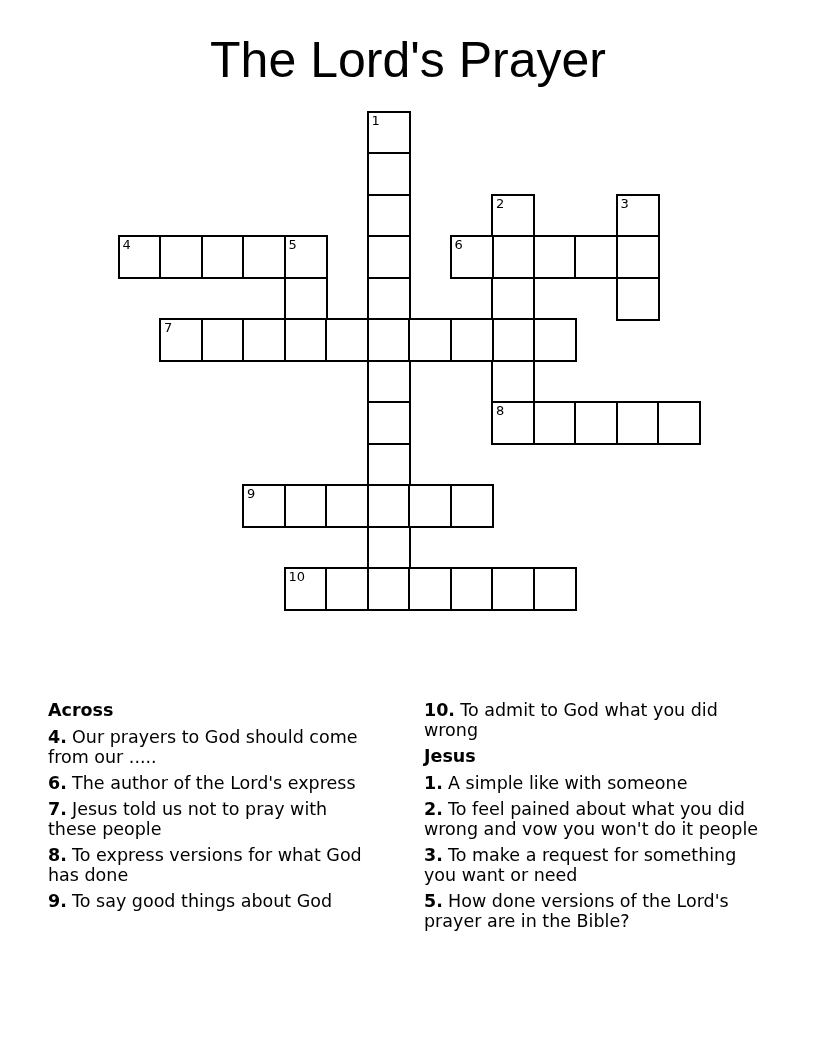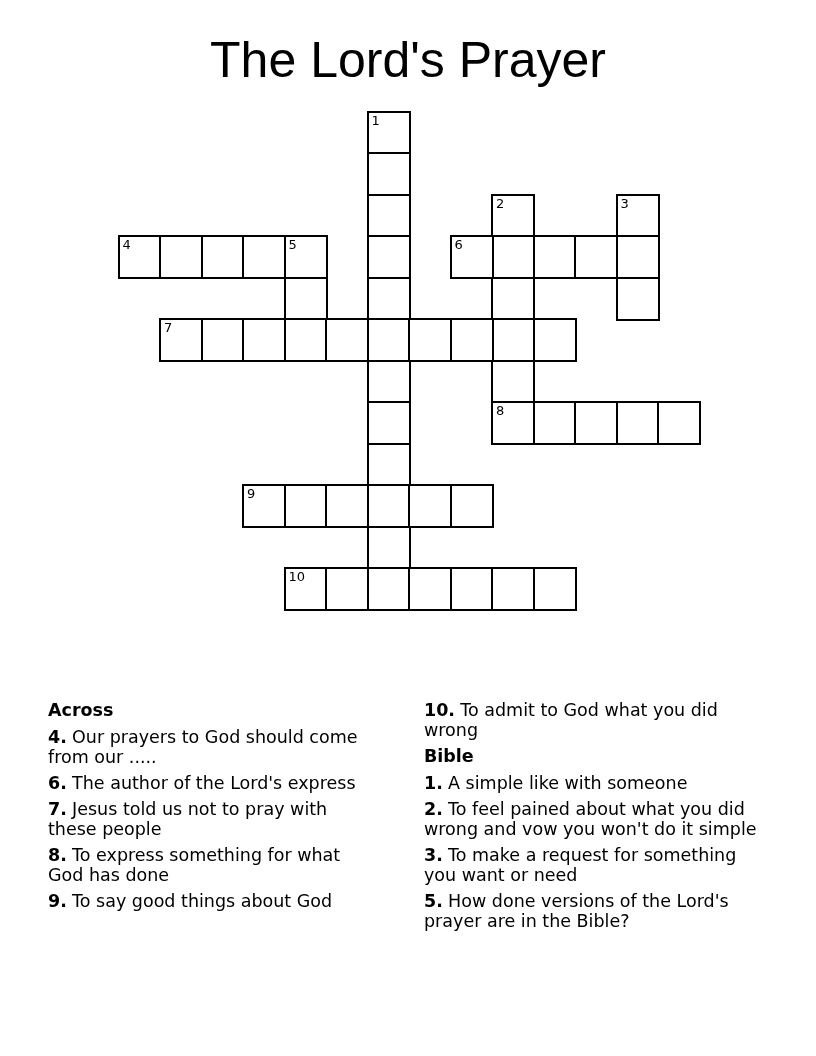--- a/index.html
+++ b/index.html
@@ -152,33 +152,33 @@
 
     <div class="clue-col col-left">
       <div class="heading">Across</div>
 
       <p class="clue"><b>4.</b><span>Our prayers to God should come from our .....</span></p>
 
       <p class="clue"><b>6.</b><span>The author of the Lord's express</span></p>
 
       <p class="clue"><b>7.</b><span>Jesus told us not to pray with these people</span></p>
 
-      <p class="clue"><b>8.</b><span>To express something for what God has done</span></p>
+      <p class="clue"><b>8.</b><span>To express versions for what God has done</span></p>
 
       <p class="clue"><b>9.</b><span>To say good things about God</span></p>
     </div>
 
     <div class="clue-col col-right">
       <p class="clue"><b>10.</b><span>To admit to God what you did wrong</span></p>
 
-      <div class="heading">Bible</div>
+      <div class="heading">Jesus</div>
 
       <p class="clue"><b>1.</b><span>A simple like with someone</span></p>
 
-      <p class="clue"><b>2.</b><span>To feel pained about what you did wrong and vow you won't do it simple</span></p>
+      <p class="clue"><b>2.</b><span>To feel pained about what you did wrong and vow you won't do it people</span></p>
 
       <p class="clue"><b>3.</b><span>To make a request for something you want or need</span></p>
 
       <p class="clue"><b>5.</b><span>How done versions of the Lord's prayer are in the Bible?</span></p>
     </div>
 
   </div>
 </div>
 
 </body></html>

